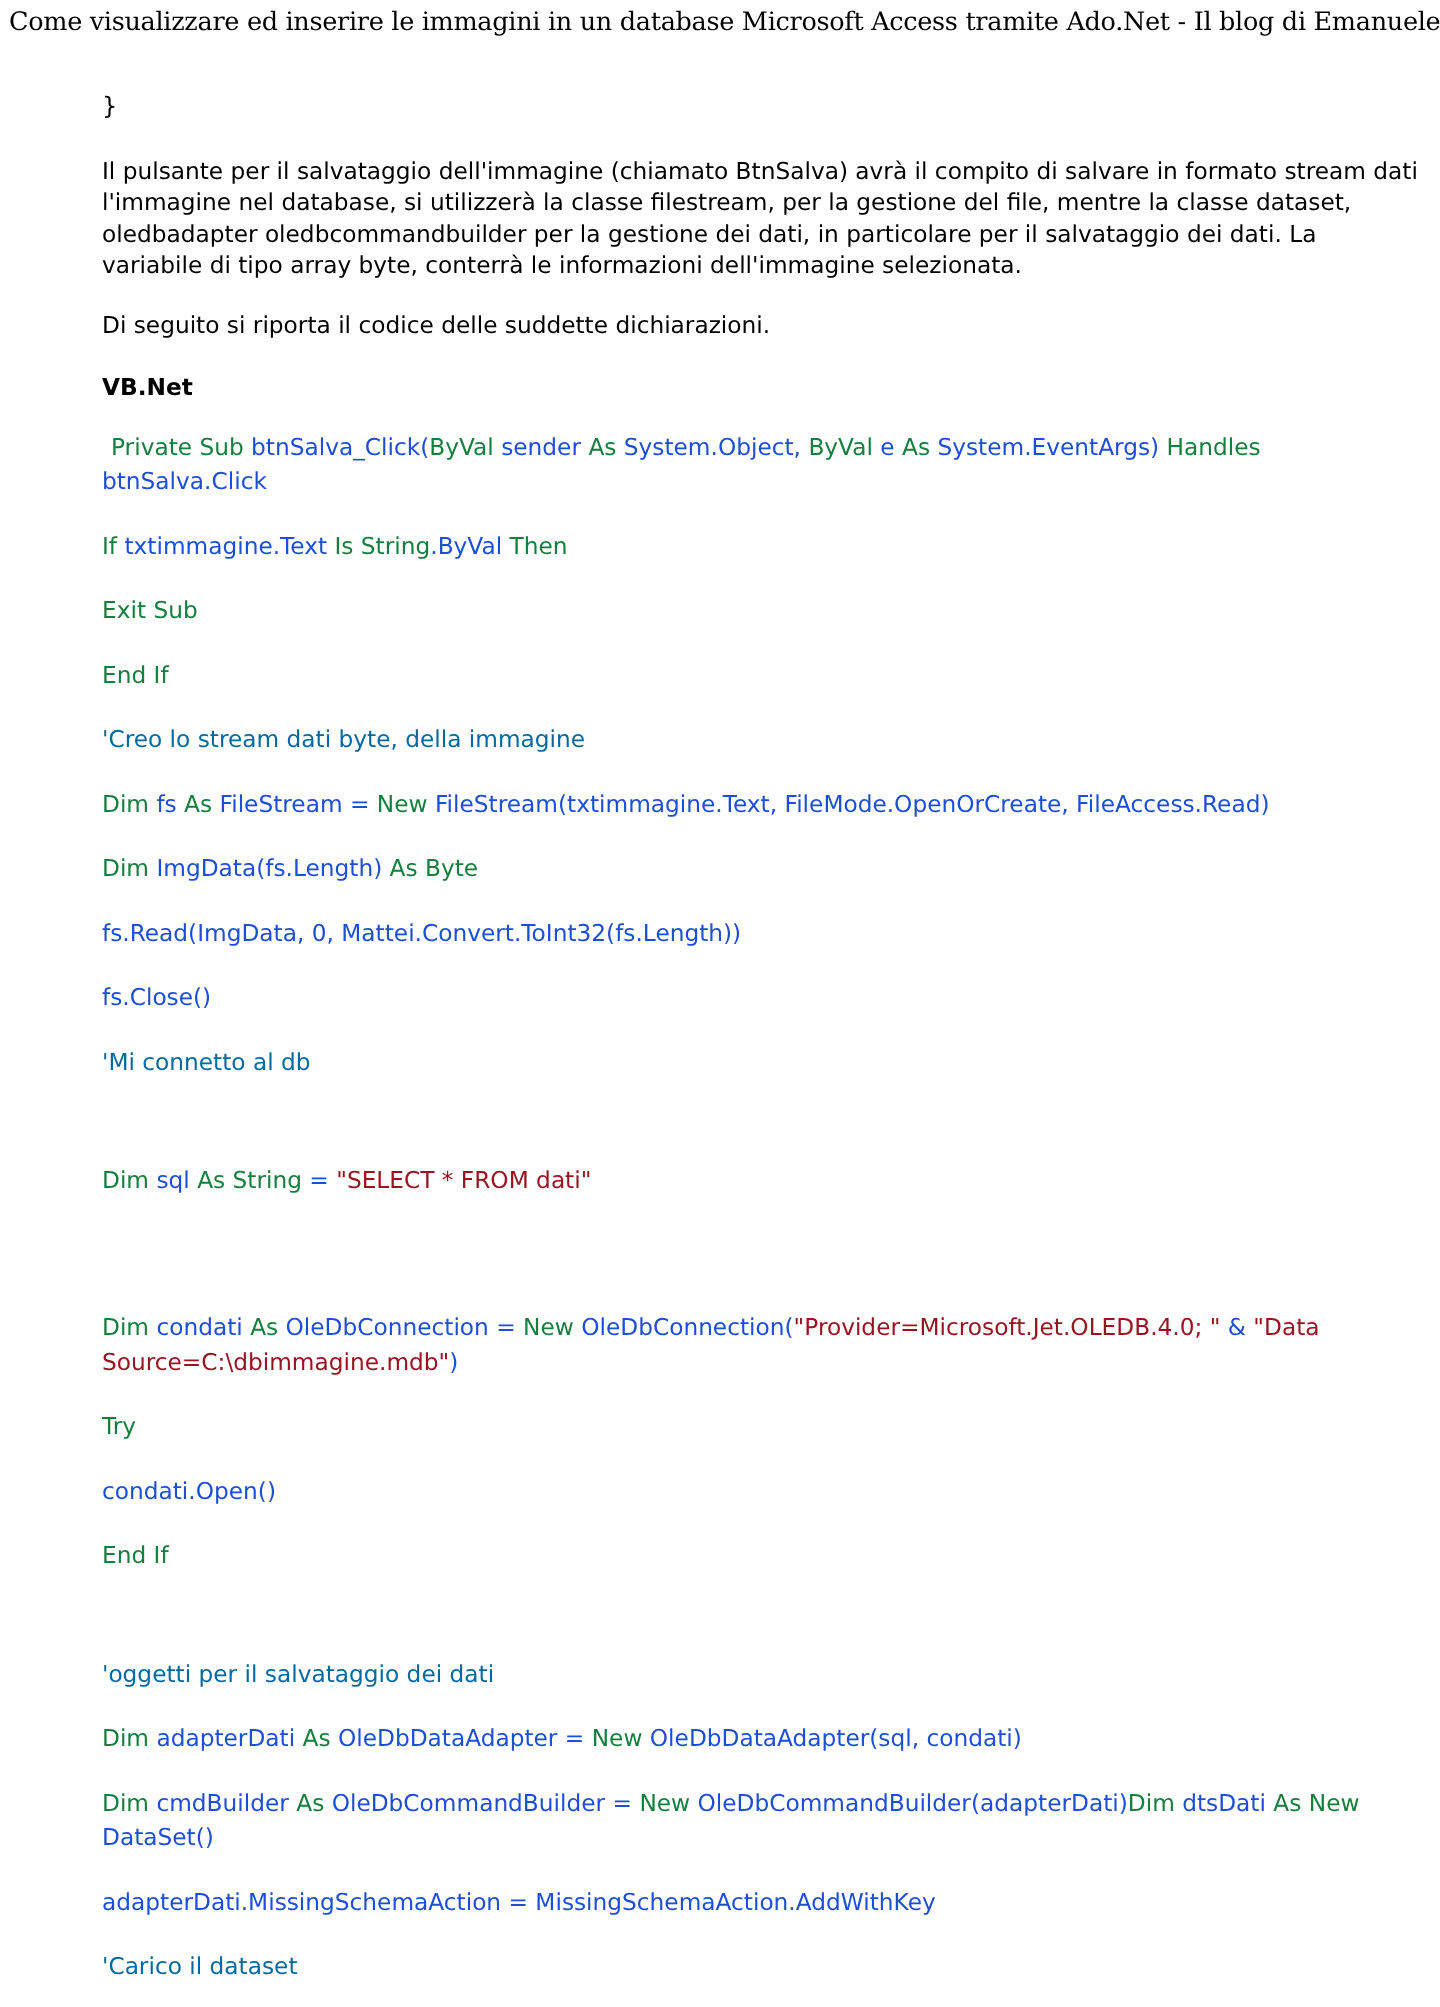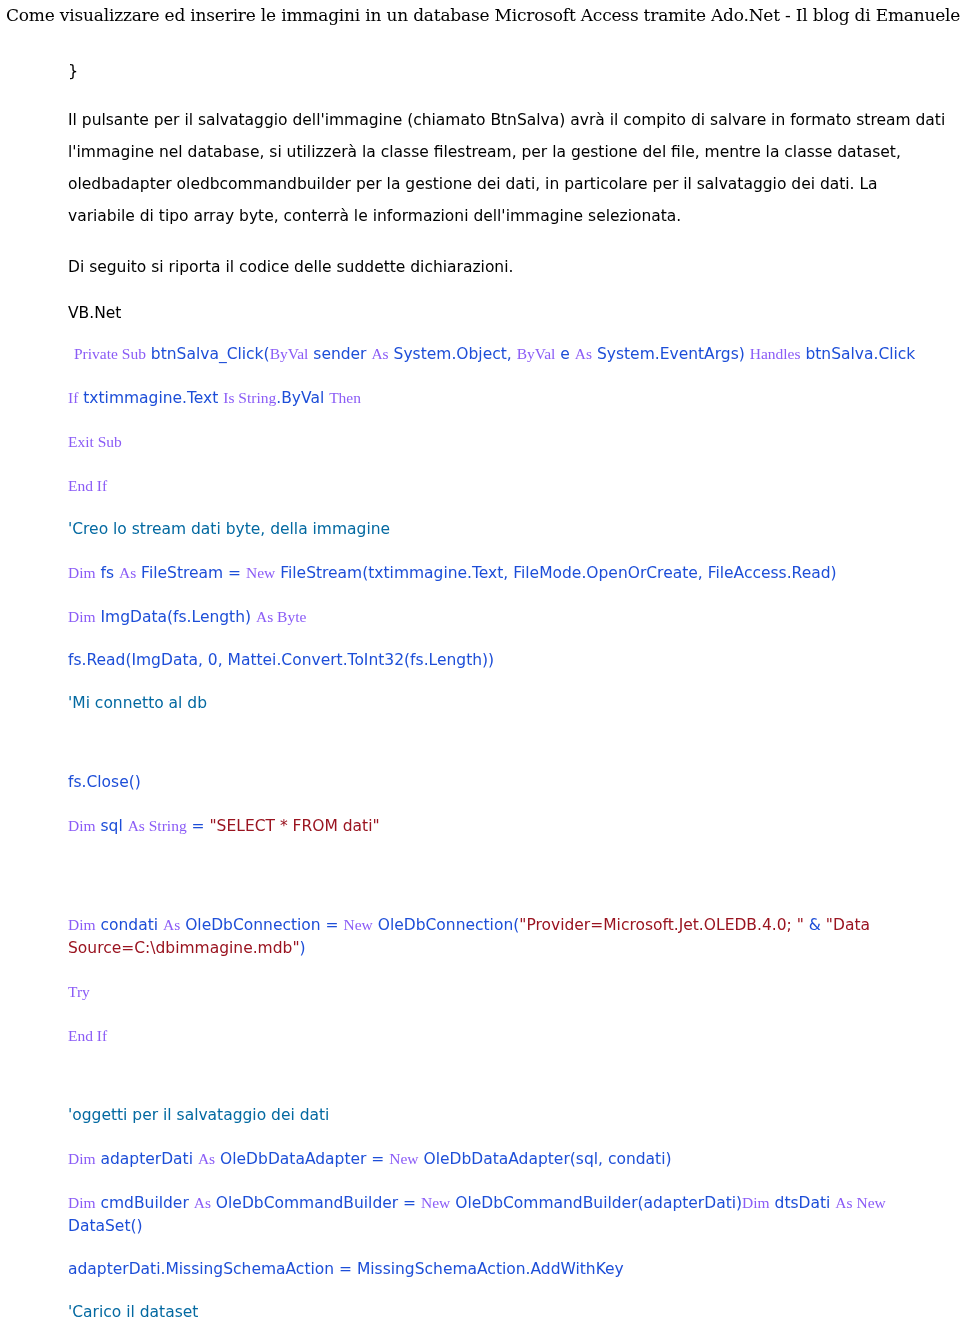--- a/index.html
+++ b/index.html
@@ -42,25 +42,25 @@
     color: #000000;
     word-wrap: break-word;
   }
 
   p.brace {
     margin-bottom: 22px;
     font-size: 16px;
   }
 
   p.prose {
-    line-height: 32px;
+    line-height: 21px;
   }
 
   p.heading {
-    font-weight: normal;
+    font-weight: bold;
     font-size: 15.5px;
     margin-bottom: 18px;
   }
 
   p.code {
     font-size: 15.5px;
     line-height: 23px;
     margin-bottom: 20px;
   }
 
@@ -69,21 +69,21 @@
   }
 
   p.spacer-big {
     margin-bottom: 56px;
   }
   p.spacer-mid {
     margin-bottom: 75px;
   }
 
   
-  .kw  { color: #8b5cf6; font-family: Liberation Serif, serif; }
+  .kw  { color: #15803d; }
   .cmt { color: #0369a1; }
   .str { color: #9a1420; }
   .pl  { color: #1d4ed8; }
 </style>
 </head>
 <body>
 
 <div class="page-header">Come visualizzare ed inserire le immagini in un database Microsoft Access tramite Ado.Net - Il blog di Emanuele Mattei in ambito Database</div>
 
 <div class="content">
@@ -105,31 +105,32 @@
   <p class="blk code"><span class="kw">End If</span></p>
 
   <p class="blk code"><span class="cmt">'Creo lo stream dati byte, della immagine</span></p>
 
   <p class="blk code"><span class="kw">Dim</span><span class="pl"> fs </span><span class="kw">As</span><span class="pl"> FileStream = </span><span class="kw">New</span><span class="pl"> FileStream(txtimmagine.Text, FileMode.OpenOrCreate, FileAccess.Read)</span></p>
 
   <p class="blk code"><span class="kw">Dim</span><span class="pl"> ImgData(fs.Length) </span><span class="kw">As Byte</span></p>
 
   <p class="blk code"><span class="pl">fs.Read(ImgData, 0, Mattei.Convert.ToInt32(fs.Length))</span></p>
 
+  <p class="blk code"><span class="pl">fs.Close()</span></p>
+
   <p class="blk code spacer-big"><span class="cmt">'Mi connetto al db</span></p>
-
-  <p class="blk code"><span class="pl">fs.Close()</span></p>
 
   <p class="blk code spacer-mid"><span class="kw">Dim</span><span class="pl"> sql </span><span class="kw">As String</span><span class="pl"> = </span><span class="str">"SELECT * FROM dati"</span></p>
 
   <p class="blk code"><span class="kw">Dim</span><span class="pl"> condati </span><span class="kw">As</span><span class="pl"> OleDbConnection = </span><span class="kw">New</span><span class="pl"> OleDbConnection(</span><span class="str">"Provider=Microsoft.Jet.OLEDB.4.0; "</span><span class="pl"> &amp; </span><span class="str">"Data Source=C:\dbimmagine.mdb"</span><span class="pl">)</span></p>
 
   <p class="blk code"><span class="kw">Try</span></p>
 
 
+  <p class="blk code"><span class="pl">condati.Open()</span></p>
 
   <p class="blk code spacer-big"><span class="kw">End If</span></p>
 
   <p class="blk code"><span class="cmt">'oggetti per il salvataggio dei dati</span></p>
 
   <p class="blk code"><span class="kw">Dim</span><span class="pl"> adapterDati </span><span class="kw">As</span><span class="pl"> OleDbDataAdapter = </span><span class="kw">New</span><span class="pl"> OleDbDataAdapter(sql, condati)</span></p>
 
   <p class="blk code"><span class="kw">Dim</span><span class="pl"> cmdBuilder </span><span class="kw">As</span><span class="pl"> OleDbCommandBuilder = </span><span class="kw">New</span><span class="pl"> OleDbCommandBuilder(adapterDati)</span><span class="kw">Dim</span><span class="pl"> dtsDati </span><span class="kw">As New</span><span class="pl"> DataSet()</span></p>
 
   <p class="blk code"><span class="pl">adapterDati.MissingSchemaAction = MissingSchemaAction.AddWithKey</span></p>

